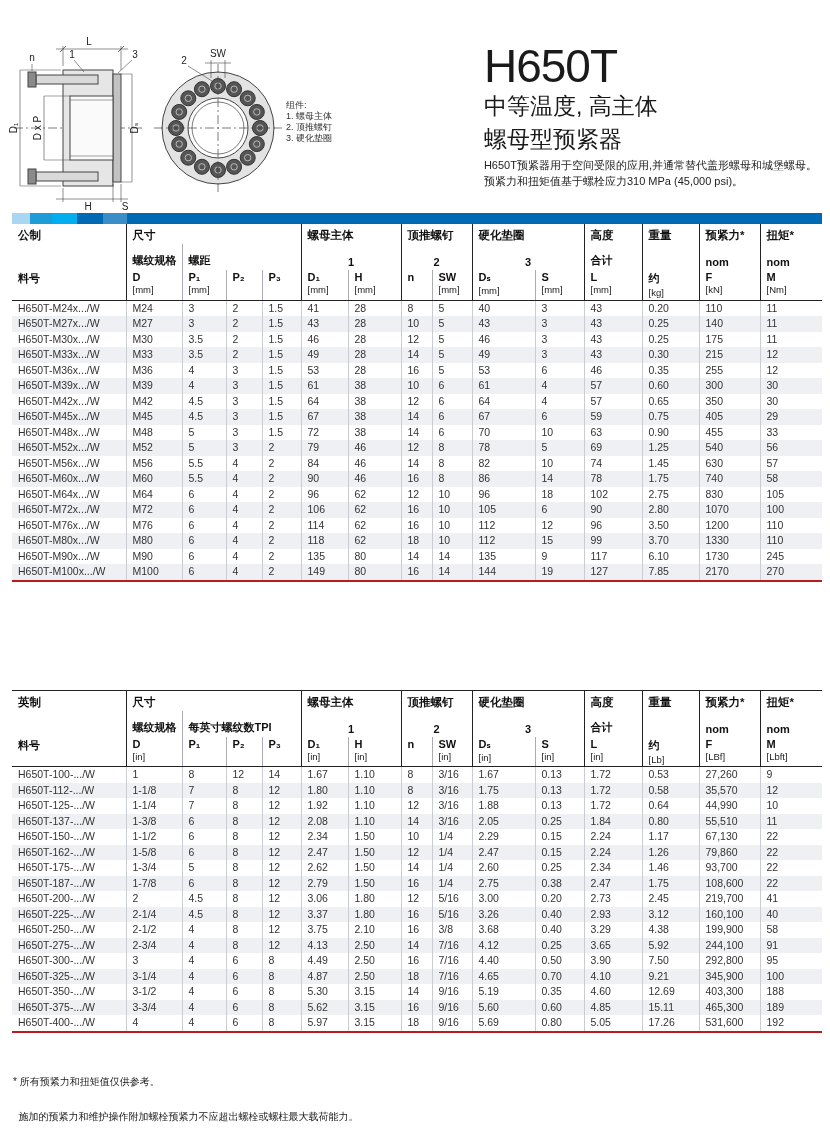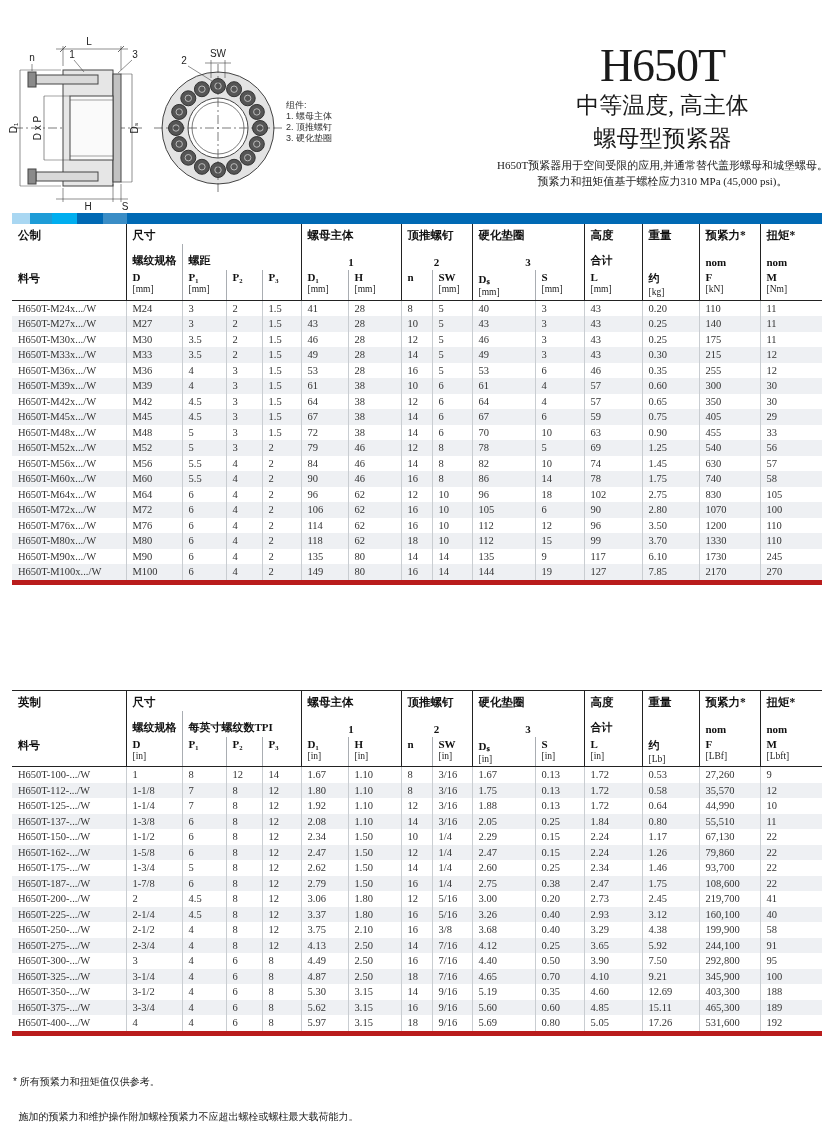--- a/index.html
+++ b/index.html
@@ -6,35 +6,35 @@
   html,body { width:830px; height:1133px; background:#fff;
     font-family:"Liberation Sans","DejaVu Sans",sans-serif; color:#222; }
   body { position:relative; overflow:hidden; }
 
   
   .drawing { position:absolute; left:8px; top:18px; width:430px; height:200px; }
   .drawing text { font-size:10px; fill:#222; font-family:"Liberation Sans","DejaVu Sans",sans-serif; }
   .legend { position:absolute; left:286px; top:100px; font-size:9px; line-height:11px; color:#333; }
 
   
-  .titleblock { position:absolute; right:2px; top:42px; text-align:center;font-family:Liberation Serif, serif; }
+  .titleblock { position:absolute; right:13px; top:42px; text-align:left; }
   .titleblock .t1 { font-size:46px; letter-spacing:-1px; color:#1a1a1a; line-height:1.05; }
   .titleblock .t2 { font-size:23px; color:#1a1a1a; line-height:1.42; }
   .titleblock .d  { font-size:11px; line-height:1.35; color:#222; margin-top:2px; }
 
   
   .colorbar { position:absolute; left:12px; top:213px; width:810px; height:11px; display:flex; }
   .colorbar div { height:100%; }
   .colorbar .main { flex:1; }
 
   
   table { border-collapse:collapse; table-layout:fixed; width:810px; position:absolute; left:12px; }
   #metric   { top:224px; }
   #imperial { top:690px; border-top:1px solid #222; }
-  table { border-bottom:5px solid #b91c1c;font-family:Liberation Serif, serif; }
+  table { border-bottom:2px solid #b91c1c; }
   th, td { text-align:left; font-weight:400; overflow:hidden; white-space:nowrap; }
   th { padding:0 0 0 6px; vertical-align:bottom; color:#111; }
   tr.hr1 th { height:20px; font-size:11.5px; font-weight:700; vertical-align:top; padding-top:4px; }
   tr.hr2 th { height:26px; font-size:11px; font-weight:700; padding-bottom:2px; }
   tr.hr2 th.num { text-align:center; padding-left:0; }
   tr.hr3 th { height:30px; font-size:11px; font-weight:700; vertical-align:top; padding-top:1px;
               border-bottom:1px solid #222; }
   tr.hr3 th .unit { display:block; font-weight:400; font-size:9.5px; color:#222; margin-top:1px; }
   th.bk { border-left:1px solid #222; }
   th.gy { border-left:1px solid #a9adb2; }

